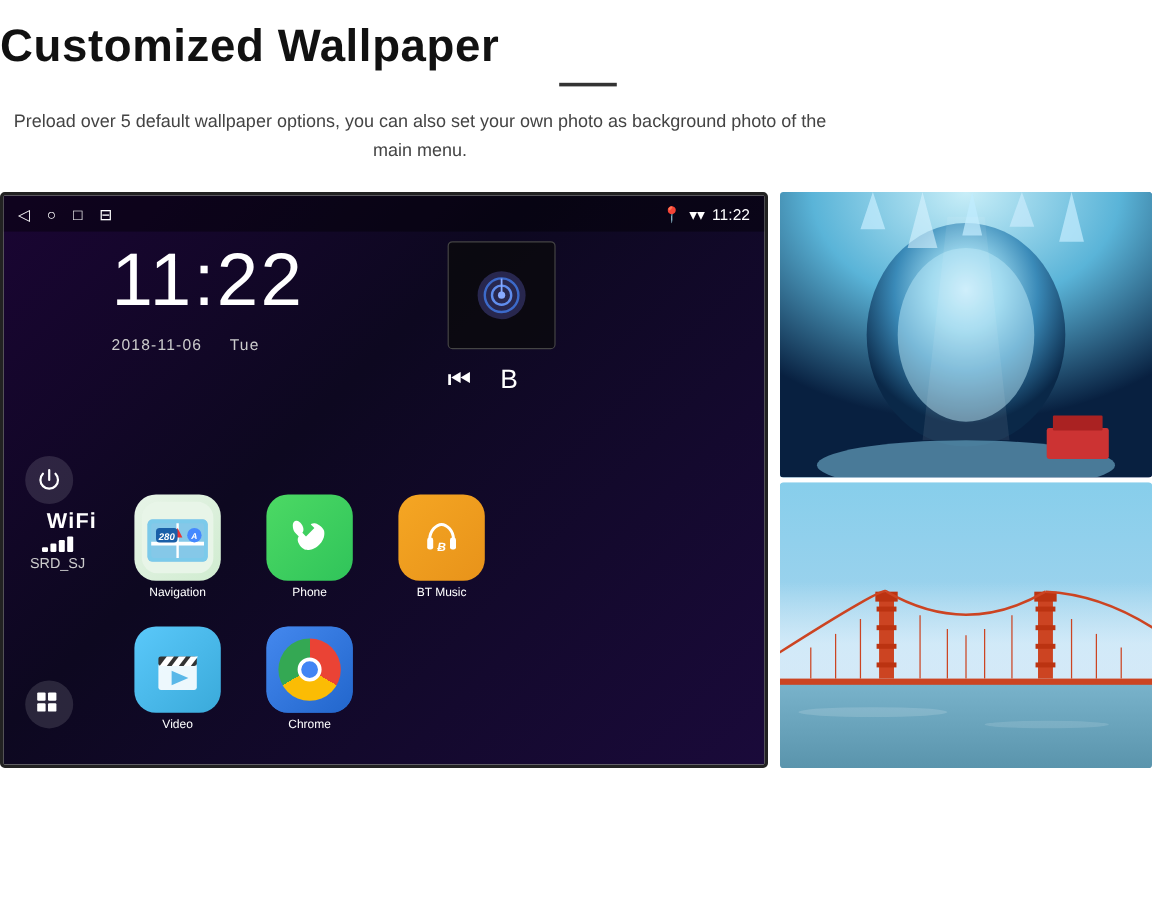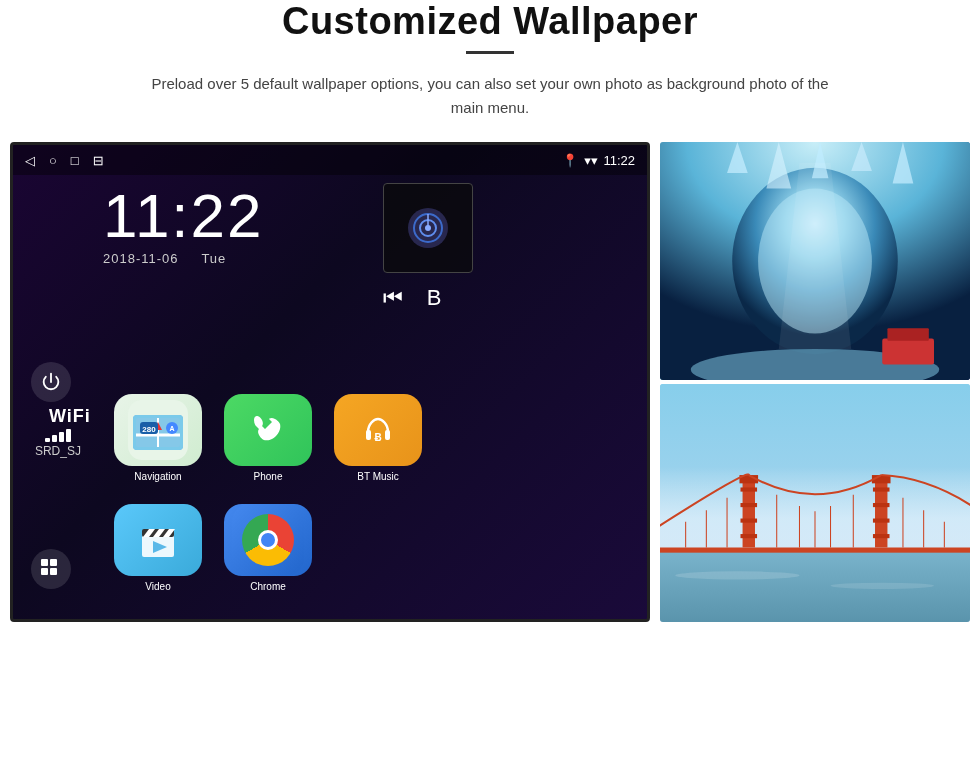--- a/index.html
+++ b/index.html
@@ -9,21 +9,21 @@
       background: #fff;
       font-family: Arial, sans-serif;
       overflow: hidden;
     }
 
     .page-wrapper {
       width: 980px;
       height: 758px;
       display: flex;
       flex-direction: column;
-      align-items: center;
+      padding-top: 18px;
     }
 
     .title {
       font-size: 38px;
       font-weight: 900;
       color: #111;
       letter-spacing: 0.5px;
       margin-bottom: 8px;
     }
 
@@ -184,21 +184,21 @@
     .clock-time {
       font-size: 62px;
       font-weight: 300;
       letter-spacing: 2px;
       line-height: 1;
     }
 
     .clock-date {
       font-size: 13px;
       color: #ccc;
-      margin-top: 4px;
+      margin-top: 15px;
       letter-spacing: 1px;
     }
 
     
     .media-widget {
       position: absolute;
       top: 38px;
       left: 370px;
       width: 90px;
       height: 90px;
@@ -237,28 +237,29 @@
     .app-item {
       display: flex;
       flex-direction: column;
       align-items: center;
       justify-content: center;
       gap: 5px;
       cursor: pointer;
     }
 
     .app-icon {
-      width: 88px;
+      width: 72px;
       height: 72px;
       border-radius: 18px;
       display: flex;
       align-items: center;
       justify-content: center;
       font-size: 32px;
       overflow: hidden;
+      font-style: italic;
     }
 
     .app-label {
       font-size: 10px;
       color: #fff;
       text-align: center;
     }
 
     
     .app-nav { background: linear-gradient(135deg, #e8f4e8 0%, #d0ecd0 100%); }

